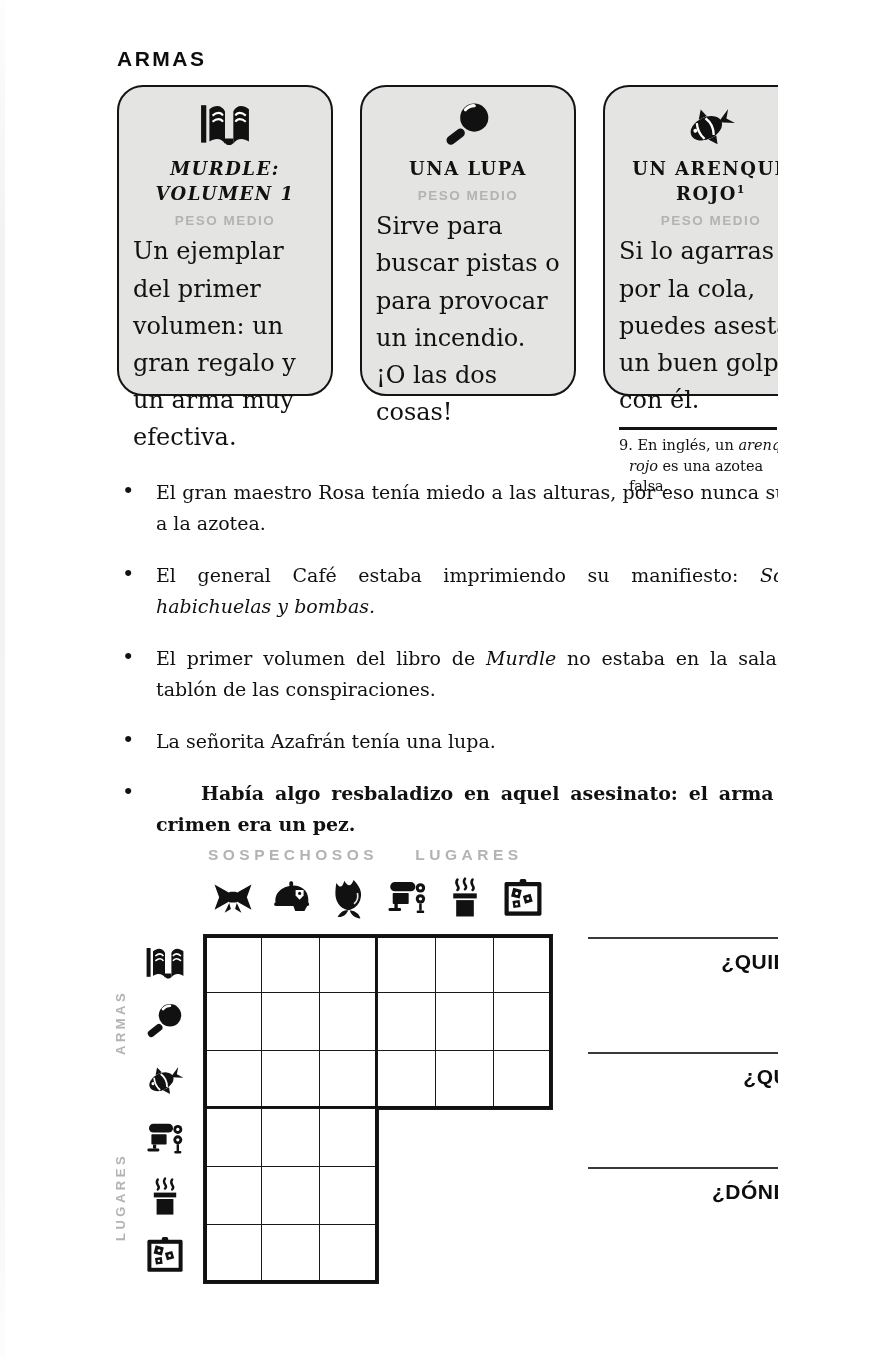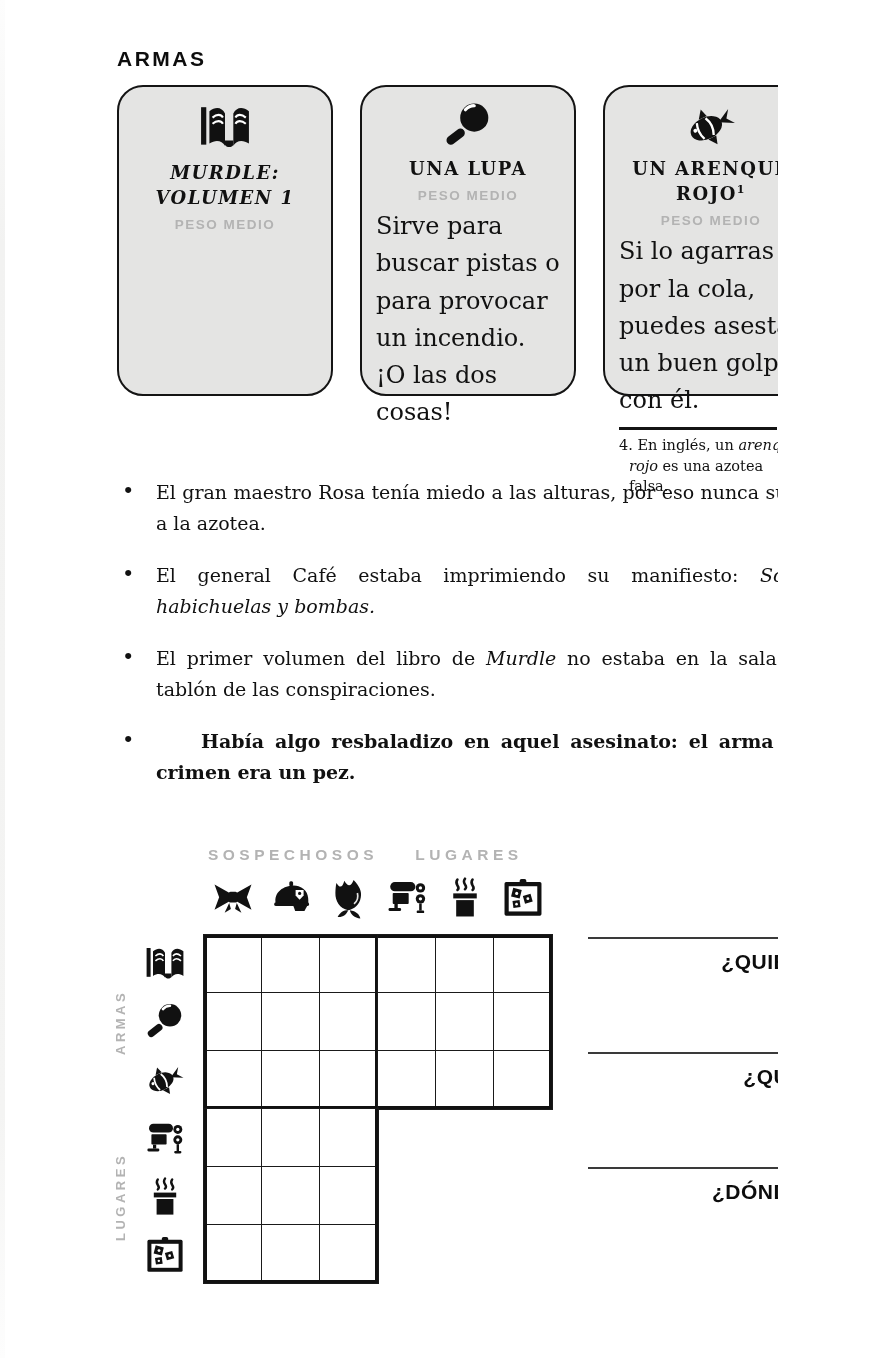--- a/index.html
+++ b/index.html
@@ -175,20 +175,21 @@
 
   <div id="cards">
     <div class="card">
       <div class="card-icon">
           <svg>
             <use href="#i-book"></use>
           </svg>
         </div>
       <div class="card-title italic">MURDLE: VOLUMEN 1</div>
       <div class="card-weight">PESO MEDIO</div>
+      <div class="card-desc">Un ejemplar del primer volumen: un gran regalo y un arma muy efectiva.</div>
     </div>
     <div class="card">
       <div class="card-icon">
           <svg>
             <use href="#i-magnifier"></use>
           </svg>
         </div>
       <div class="card-title">UNA LUPA</div>
       <div class="card-weight">PESO MEDIO</div>
       <div class="card-desc">Sirve para buscar pistas o para provocar un incendio. ¡O las dos cosas!</div>
@@ -196,29 +197,30 @@
     <div class="card">
       <div class="card-icon">
           <svg>
             <use href="#i-fish"></use>
           </svg>
         </div>
       <div class="card-title"><span>UN ARENQUE ROJO</span><sup>1</sup></div>
       <div class="card-weight">PESO MEDIO</div>
       <div class="card-desc">Si lo agarras por la cola, puedes asestar un buen golpe con él.</div>
       <div class="card-divider"></div>
-      <div class="card-footnote"><span>4. En inglés, un </span><span class="seg-italic">arenque rojo</span><span> es una azotea falsa.</span></div>
+      <div class="card-footnote"><span>9. En inglés, un </span><span class="seg-italic">arenque rojo</span><span> es una azotea falsa.</span></div>
     </div>
   </div>
 
 
   <div id="clues">
       <div class="clue"><span>El gran maestro Rosa tenía miedo a las alturas, por eso nunca subía a la azotea.</span></div>
       <div class="clue"><span>El general Café estaba imprimiendo su manifiesto: </span><span class="seg-italic">Sobre habichuelas y bombas.</span></div>
       <div class="clue"><span>El primer volumen del libro de </span><span class="seg-italic">Murdle</span><span> no estaba en la sala del tablón de las conspiraciones.</span></div>
+      <div class="clue"><span>La señorita Azafrán tenía una lupa.</span></div>
       <div class="clue"><span class="seg-bold">Había algo resbaladizo en aquel asesinato: el arma del crimen era un pez.</span></div>
     </div>
 
   <div id="label-sospechosos" class="col-group-label">SOSPECHOSOS</div>
   <div id="label-lugares-top" class="col-group-label">LUGARES</div>
 
   <div id="col-icons">
       <div class="icon-slot">
         <svg>
           <use href="#i-bow"></use>

